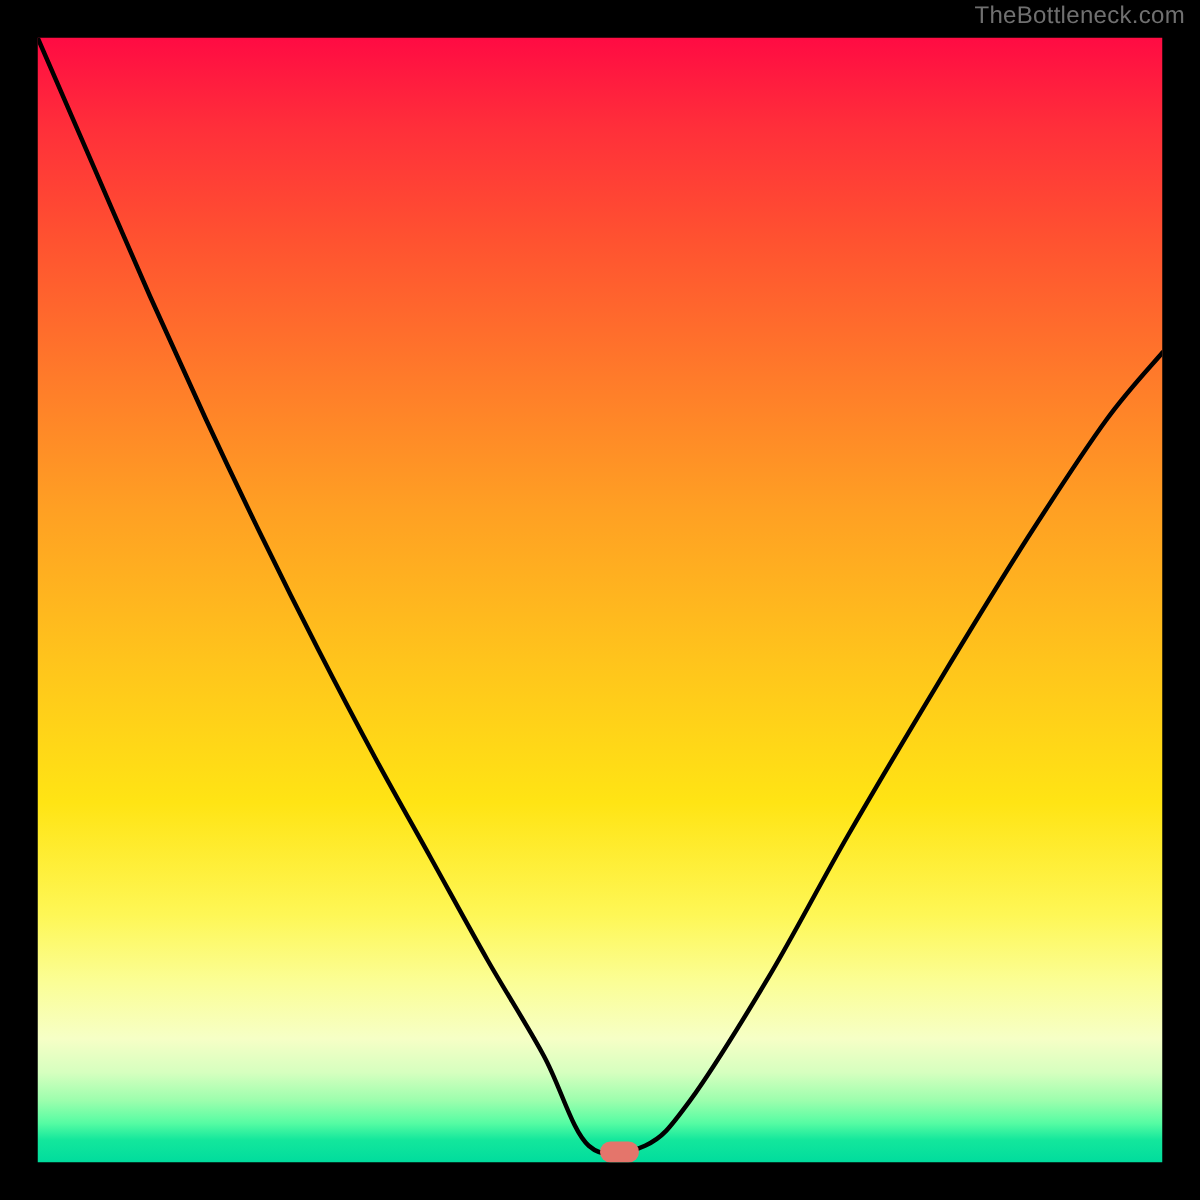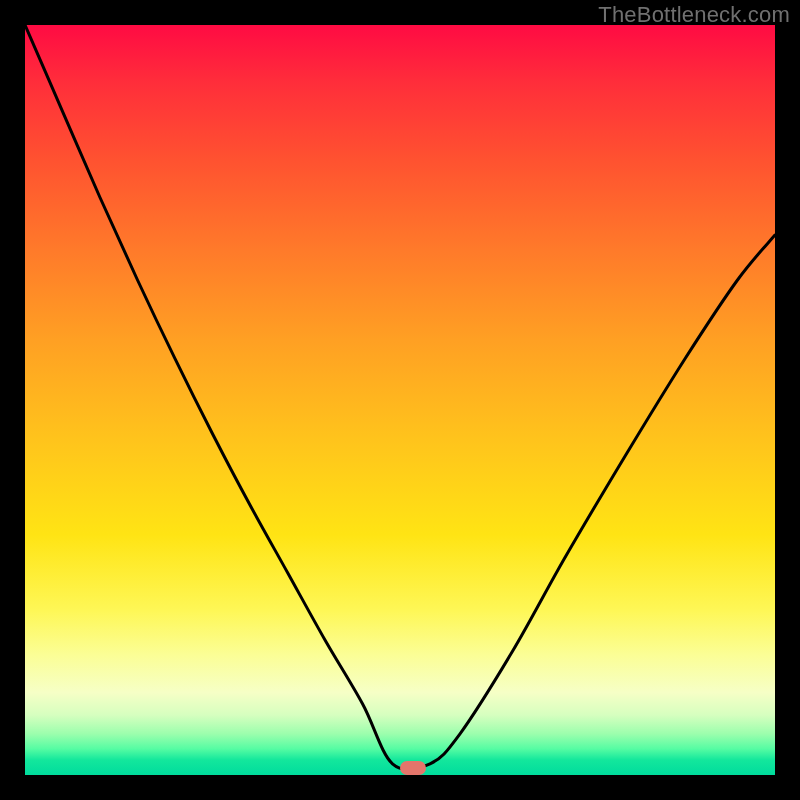--- a/index.html
+++ b/index.html
@@ -48,21 +48,21 @@
     );
   }
   .curve {
     position: absolute;
     inset: 0;
   }
   .attribution {
     position: absolute;
     top: 2px;
     right: 10px;
-    font-size: 22px;
+    font-size: 16px;
     color: #707070;
     font-weight: 500;
     letter-spacing: 0.2px;
   }
   .marker {
     position: absolute;
     width: 26px;
     height: 14px;
     border-radius: 7px;
     background: #e4756b;

